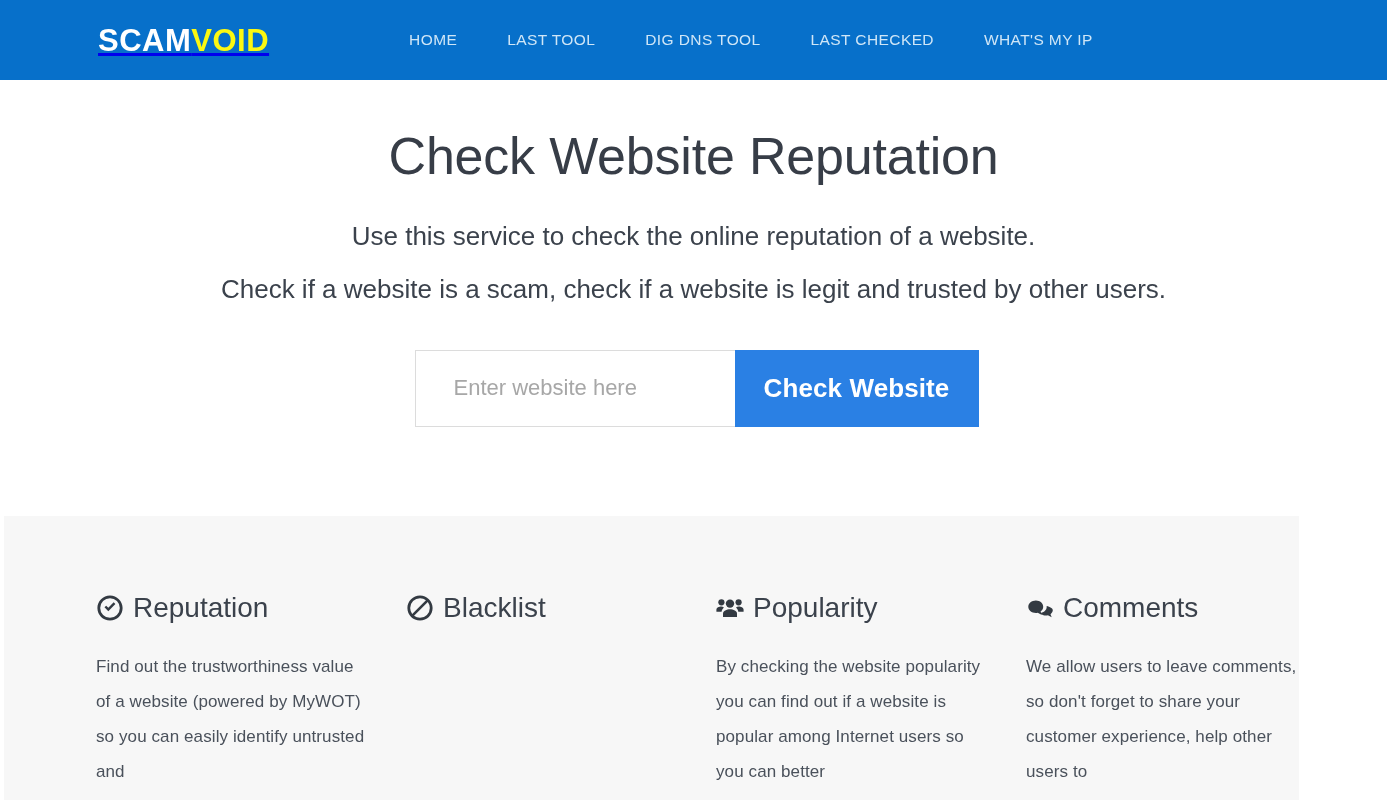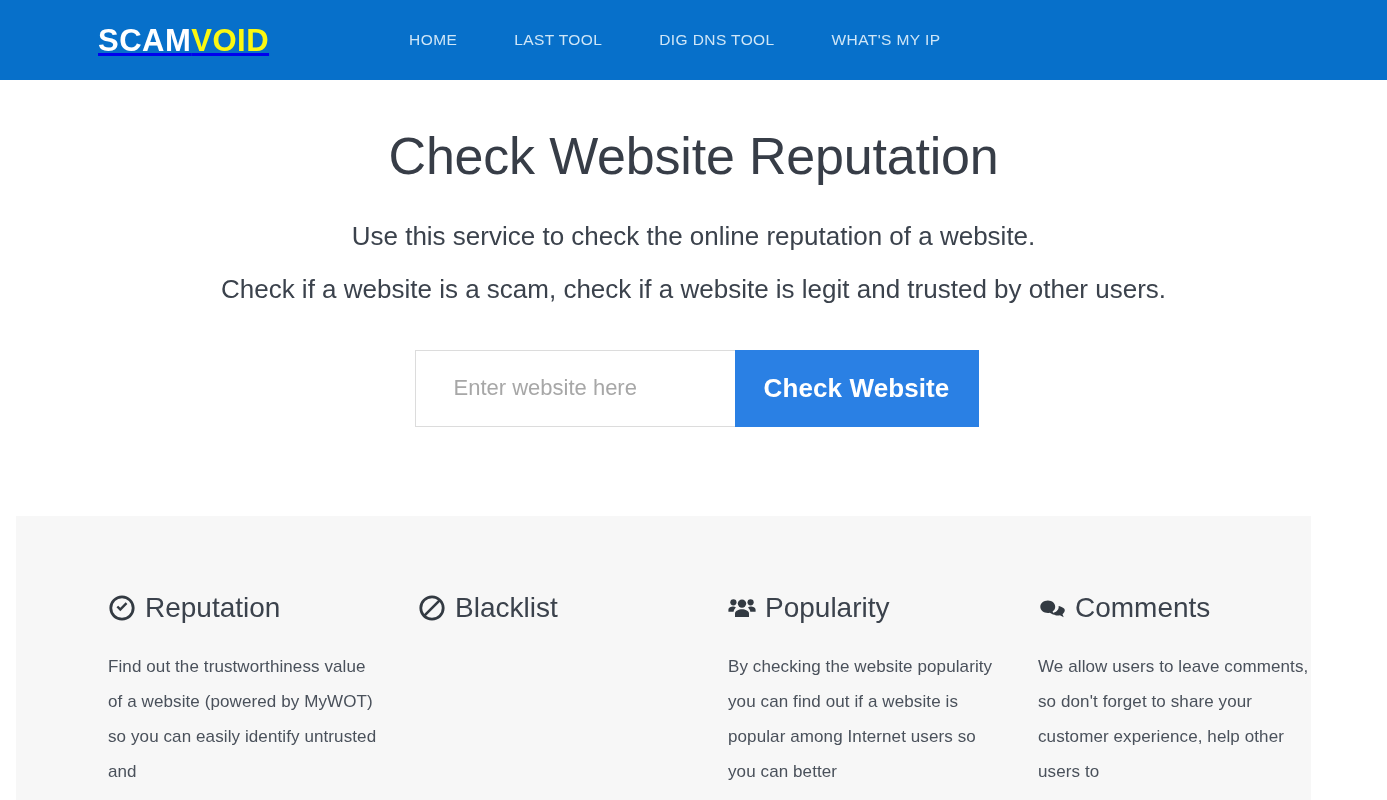--- a/index.html
+++ b/index.html
@@ -38,21 +38,21 @@
     white-space: nowrap;
     user-select: none;
   }
   .brand .scam { color: #ffffff; }
   .brand .void { color: #fbf811; }
 
   .nav-links {
     display: flex;
     align-items: center;
     margin-left: 118px;
-    gap: 13px;
+    gap: 6px;
   }
   .nav-link {
     color: #cfe6f7;
     font-size: 15.5px;
     letter-spacing: 0.4px;
     text-decoration: none;
     padding: 0 22px;
     line-height: 80px;
     white-space: nowrap;
     cursor: pointer;
@@ -121,21 +121,21 @@
     font-size: 26px;
     font-weight: 700;
     cursor: pointer;
     letter-spacing: 0.1px;
   }
 
   
   .features {
     position: absolute;
     top: 516px;
-    left: 16px;
+    left: 4px;
     width: 1295px;
     height: 284px;
     background: #f7f7f7;
   }
   .features-inner {
     display: flex;
     padding: 0 82px 0 92px;
     gap: 0;
   }
   .feature-col {
@@ -177,20 +177,21 @@
 <body>
 
 <div class="navbar" style="background: rgb(7, 112, 202);">
   <div class="navbar-inner">
     <a class="brand" href="#"><span class="scam">SCAM</span><span class="void">VOID</span></a>
 
     <nav class="nav-links">
       <a class="nav-link" href="#">HOME</a>
       <a class="nav-link" href="#">LAST TOOL</a>
       <a class="nav-link" href="#">DIG DNS TOOL</a>
+      <a class="nav-link" href="#">LAST CHECKED</a>
       <a class="nav-link" href="#">WHAT'S MY IP</a>
     </nav>
   </div>
 </div>
 
 <div class="hero">
   <h1 class="hero-title">Check Website Reputation</h1>
   <p class="hero-sub first">Use this service to check the online reputation of a website.</p>
   <p class="hero-sub second">Check if a website is a scam, check if a website is legit and trusted by other users.</p>
 

